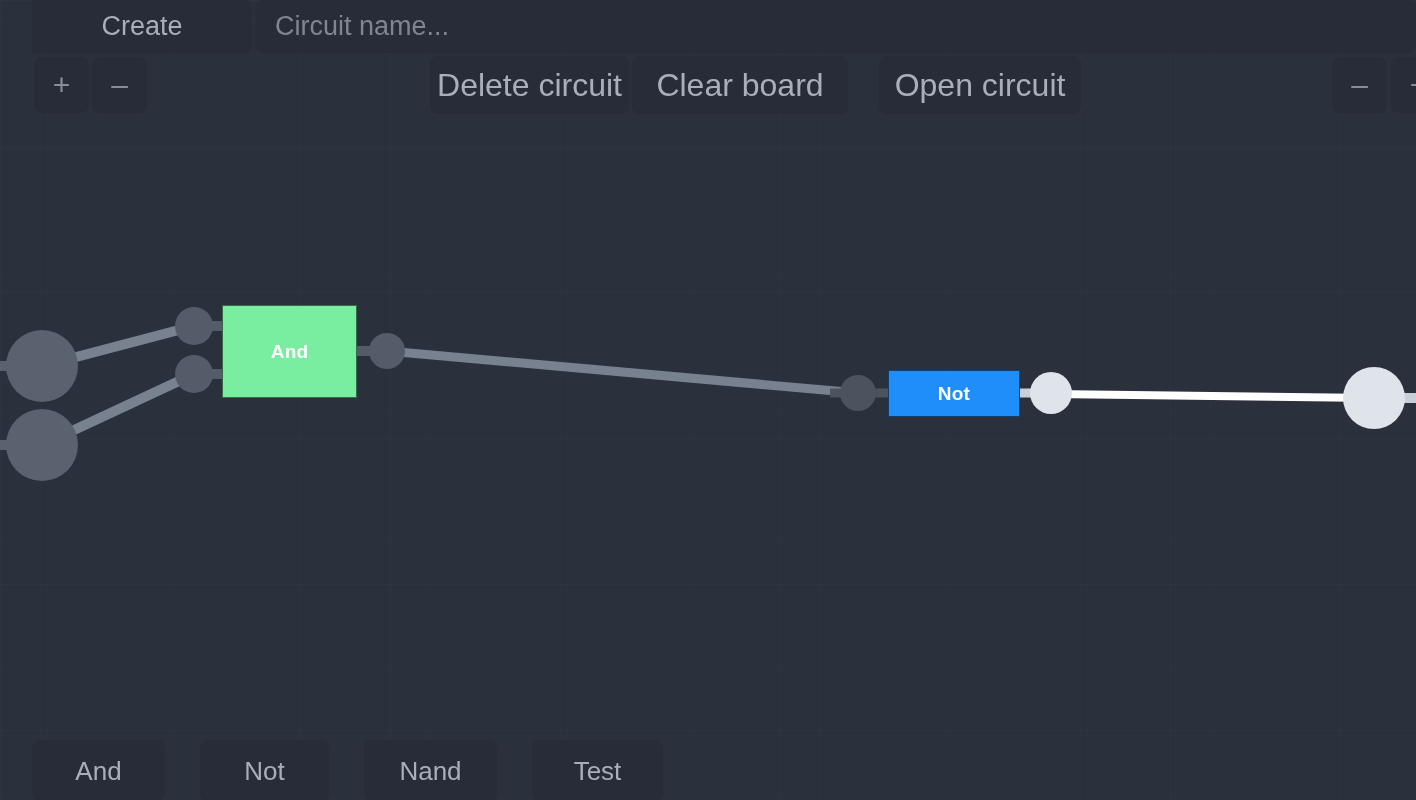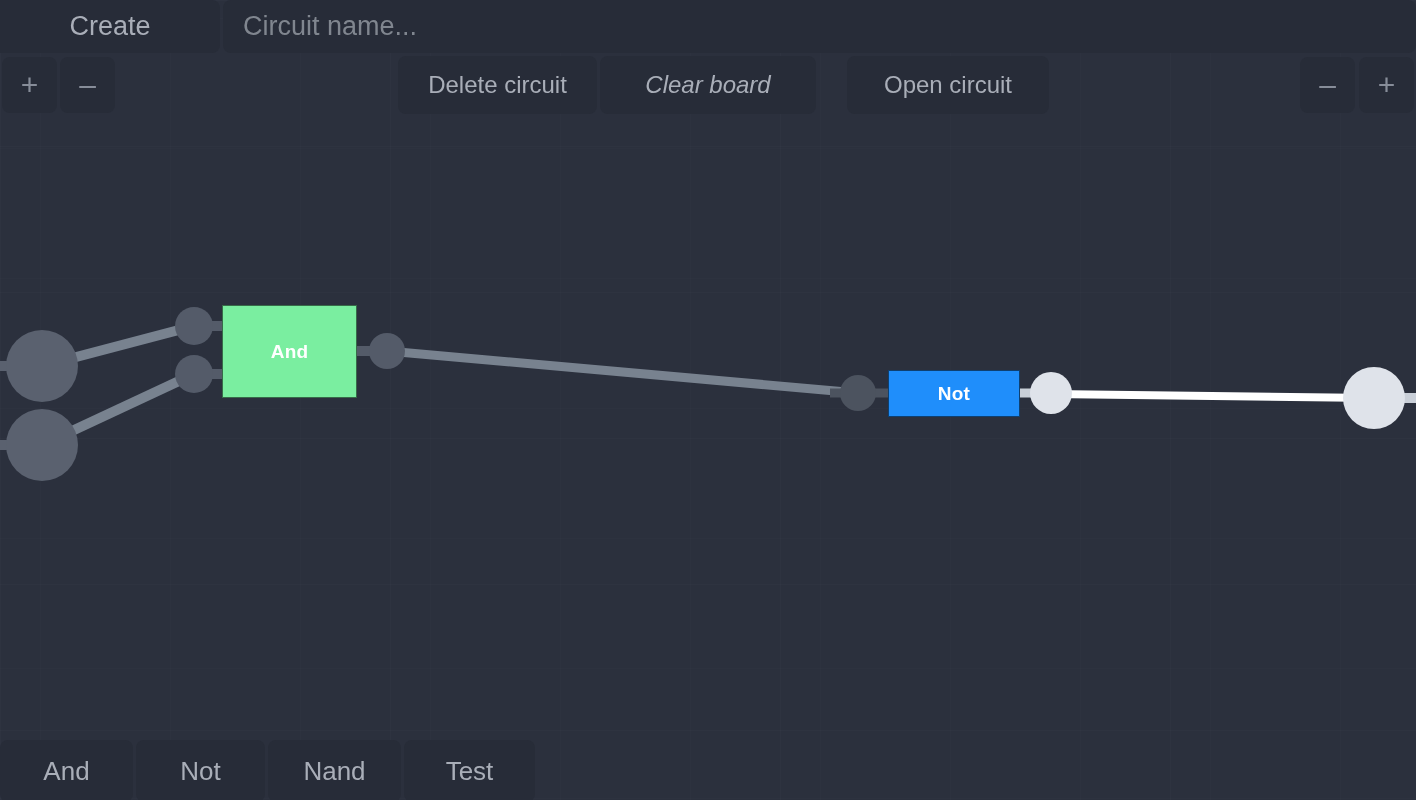--- a/index.html
+++ b/index.html
@@ -88,20 +88,21 @@
     color: #a9aeb8;
     font-family: "Liberation Sans", sans-serif;
     font-size: 26px;
     font-weight: 400;
     display: flex;
     align-items: center;
     justify-content: center;
     cursor: pointer;
     white-space: nowrap;
     line-height: 1;
+    margin-left: 32px;
   }
 
   .btn-create {
     width: 220px;
     height: 53px;
     border-radius: 0 8px 8px 0;
     font-size: 27px;
   }
 
   .name-input {
@@ -133,21 +134,21 @@
     border-radius: 8px;
     font-size: 30px;
     color: #878d99;
   }
 
   .btn-mid {
     position: absolute;
     top: 0px;
     height: 58px;
     border-radius: 8px;
-    font-size: 24px;
+    font-size: 32px;
     padding: 0 18px;
     text-align: right;
   }
 
   
   .bottombar {
     position: absolute;
     left: 0;
     top: 740px;
     height: 62px;
@@ -207,21 +208,21 @@
     <button class="btn btn-create">Create</button>
     <input class="name-input" type="text" placeholder="Circuit name..." style="">
   </div>
 
   <div class="topbar-row2">
     <button class="btn btn-square" style="left:2px;">+</button>
     <button class="btn btn-square" style="left:60px;">–</button>
 
     <div id="mid-actions">
         <button class="btn btn-mid" style="left: 398px; width: 199px;">Delete circuit</button>
-        <button class="btn btn-mid" style="left: 600px; width: 216px; font-style: italic;">Clear board</button>
+        <button class="btn btn-mid" style="left: 600px; width: 216px;">Clear board</button>
         <button class="btn btn-mid" style="left: 847px; width: 202px;">Open circuit</button>
       </div>
 
     <button class="btn btn-square" style="left:1300px;">–</button>
     <button class="btn btn-square" style="left:1359px;">+</button>
   </div>
 
   <div class="bottombar" id="palette-bar">
       <button class="btn btn-palette" style="width: 133px;">And</button>
       <button class="btn btn-palette" style="width: 129px;">Not</button>

